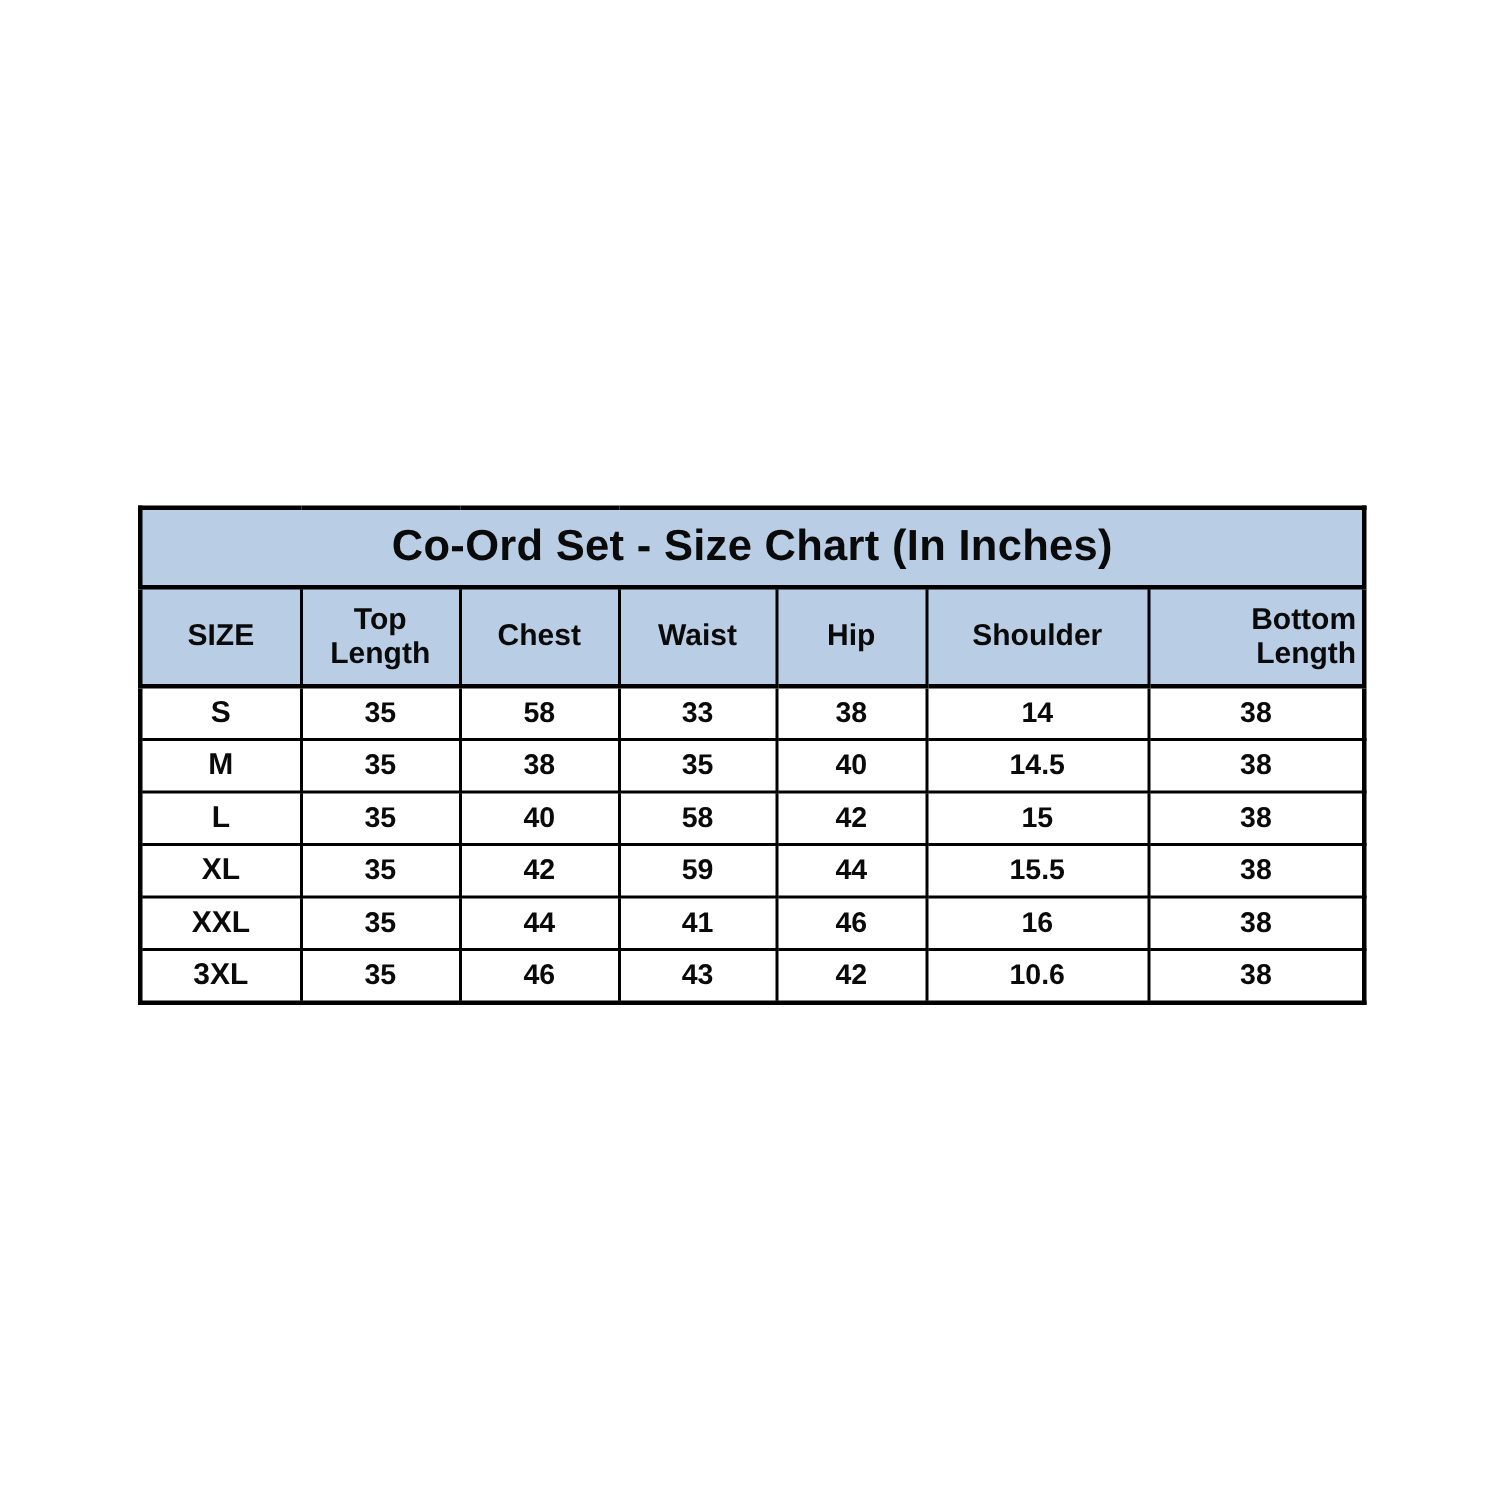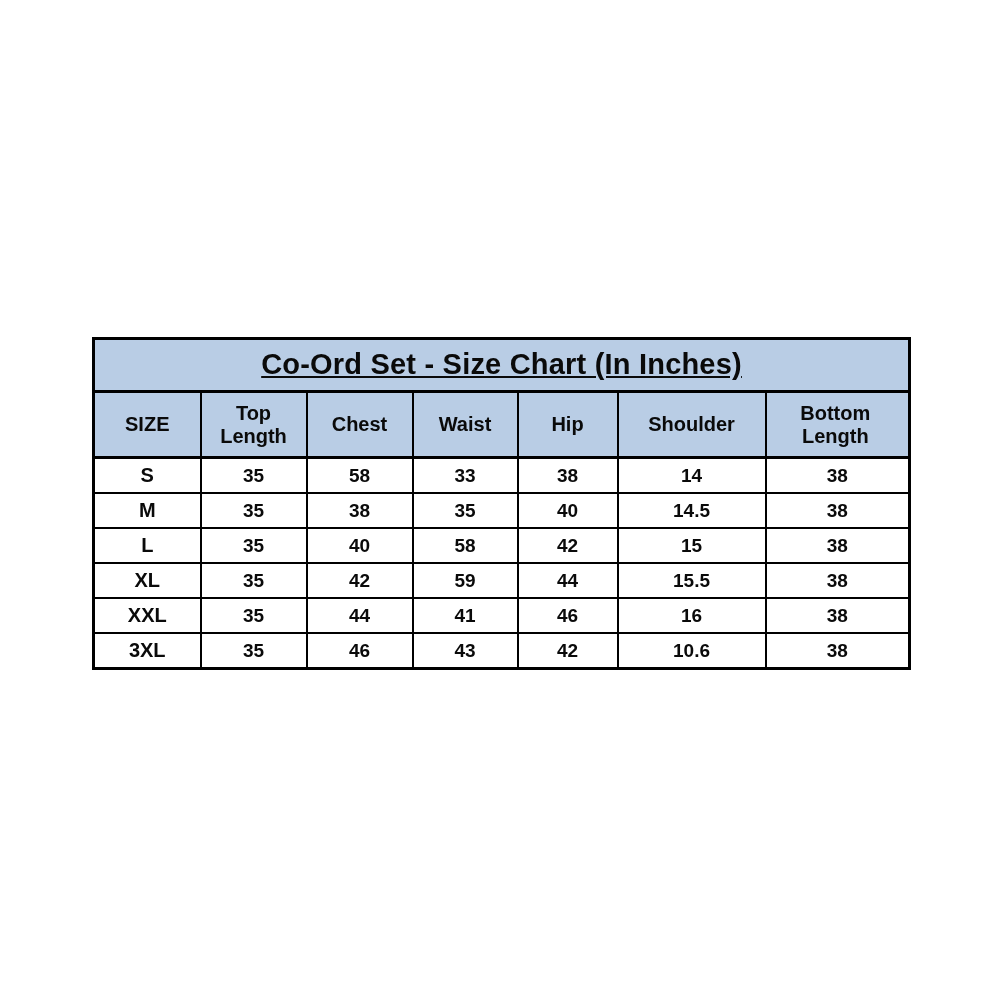--- a/index.html
+++ b/index.html
@@ -37,31 +37,30 @@
     color: #0a0a0a;
     line-height: 1.15;
   }
   .title-cell {
     background: #b9cde5;
     font-size: 29px;
     font-weight: bold;
     height: 50px;
     letter-spacing: 0.2px;
     border-bottom: 3px solid #000000 !important;
-    text-decoration: underline;
   }
   tr.col-header th {
     background: #b9cde5;
     font-size: 20px;
     font-weight: bold;
     height: 63px;
     border-bottom: 3px solid #000000;
   }
   tr.col-header th.align-left {
-    text-align: center;
+    text-align: right;
     padding-left: 0;
   }
   tbody td {
     font-size: 19px;
     font-weight: bold;
     height: 33px;
     background: #ffffff;
   }
   tbody td.size-col {
     font-size: 20px;

